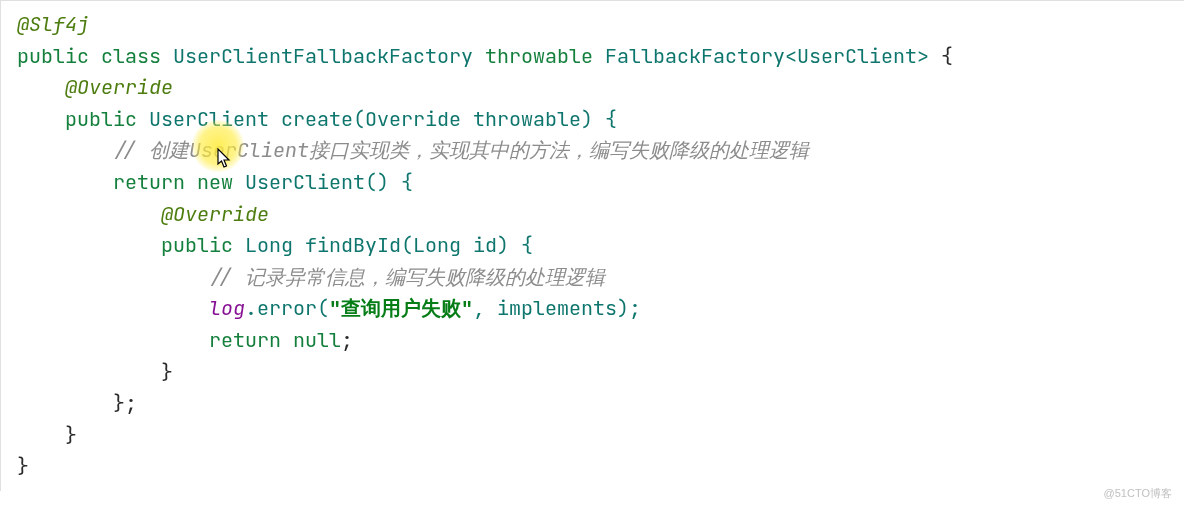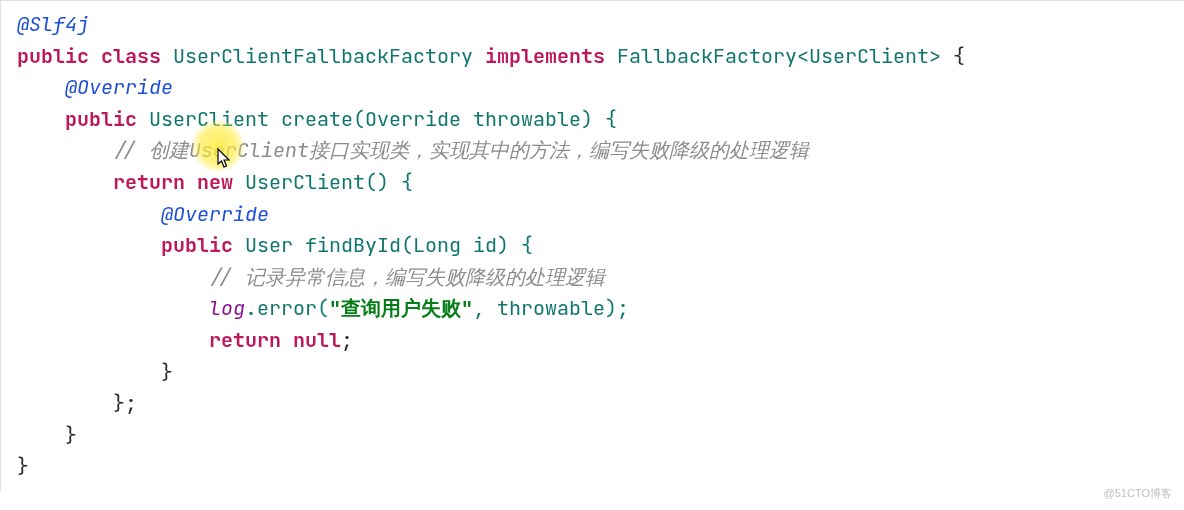--- a/index.html
+++ b/index.html
@@ -15,22 +15,22 @@
       position: relative;
     }
     .code-container {
       padding: 8px 16px;
       position: relative;
       white-space: pre;
       color: #2b2b2b;
       border-top: 1px solid #e0e0e0;
       border-left: 1px solid #e0e0e0;
     }
-    .kw { color: #be185d; font-weight: bold; }
-    .ann { color: #1d4ed8; font-style: italic; }
+    .kw { color: #15803d; font-weight: normal; }
+    .ann { color: #4d7c0f; font-style: italic; }
     .ident { color: #0f766e; }
     .comment { color: #8c8c8c; font-style: italic; }
     .str { color: #067D17; font-weight: bold; }
     .field { color: #871094; font-style: italic; }
     .watermark {
       position: absolute;
       bottom: 8px;
       right: 12px;
       font-size: 11px;
       color: #c0c0c0;
@@ -57,28 +57,28 @@
   </style>
 </head>
 <body>
 
 <div class="highlight"></div>
 <svg class="cursor" width="16" height="22" viewBox="0 0 16 22">
   <path d="M1 1 L1 16 L4.5 13 L7 19 L9.5 18 L7 12 L12 12 Z" fill="#ffffff" stroke="#000000" stroke-width="1.2"></path>
 </svg>
 
 <div class="code-container"><span class="ann">@Slf4j</span>
-<span class="kw">public</span> <span class="kw">class</span> <span class="ident">UserClientFallbackFactory</span> <span class="kw">implements</span> <span class="ident">FallbackFactory&lt;UserClient&gt;</span><span> {</span>
+<span class="kw">public</span> <span class="kw">class</span> <span class="ident">UserClientFallbackFactory</span> <span class="kw">throwable</span> <span class="ident">FallbackFactory&lt;UserClient&gt;</span><span> {</span>
 <span>    </span><span class="ann">@Override</span>
 <span>    </span><span class="kw">public</span> <span class="ident">UserClient</span> <span class="ident">create(Override throwable) {</span>
 <span>        </span><span class="comment">// 创建UserClient接口实现类，实现其中的方法，编写失败降级的处理逻辑</span>
 <span>        </span><span class="kw">return</span> <span class="kw">new</span> <span class="ident">UserClient() {</span>
 <span>            </span><span class="ann">@Override</span>
-<span>            </span><span class="kw">public</span> <span class="ident">User</span> <span class="ident">findById(Long id) {</span>
+<span>            </span><span class="kw">public</span> <span class="ident">Long</span> <span class="ident">findById(Long id) {</span>
 <span>                </span><span class="comment">// 记录异常信息，编写失败降级的处理逻辑</span>
-<span>                </span><span class="field">log</span><span class="ident">.error(</span><span class="str">"查询用户失败"</span><span class="ident">, throwable);</span>
+<span>                </span><span class="field">log</span><span class="ident">.error(</span><span class="str">"查询用户失败"</span><span class="ident">, implements);</span>
 <span>                </span><span class="kw">return</span> <span class="kw">null</span><span>;</span>
 <span>            }</span>
 <span>        };</span>
 <span>    }</span>
 <span>}</span></div>
 
 <div class="watermark">@51CTO博客</div>
 
 </body></html>

